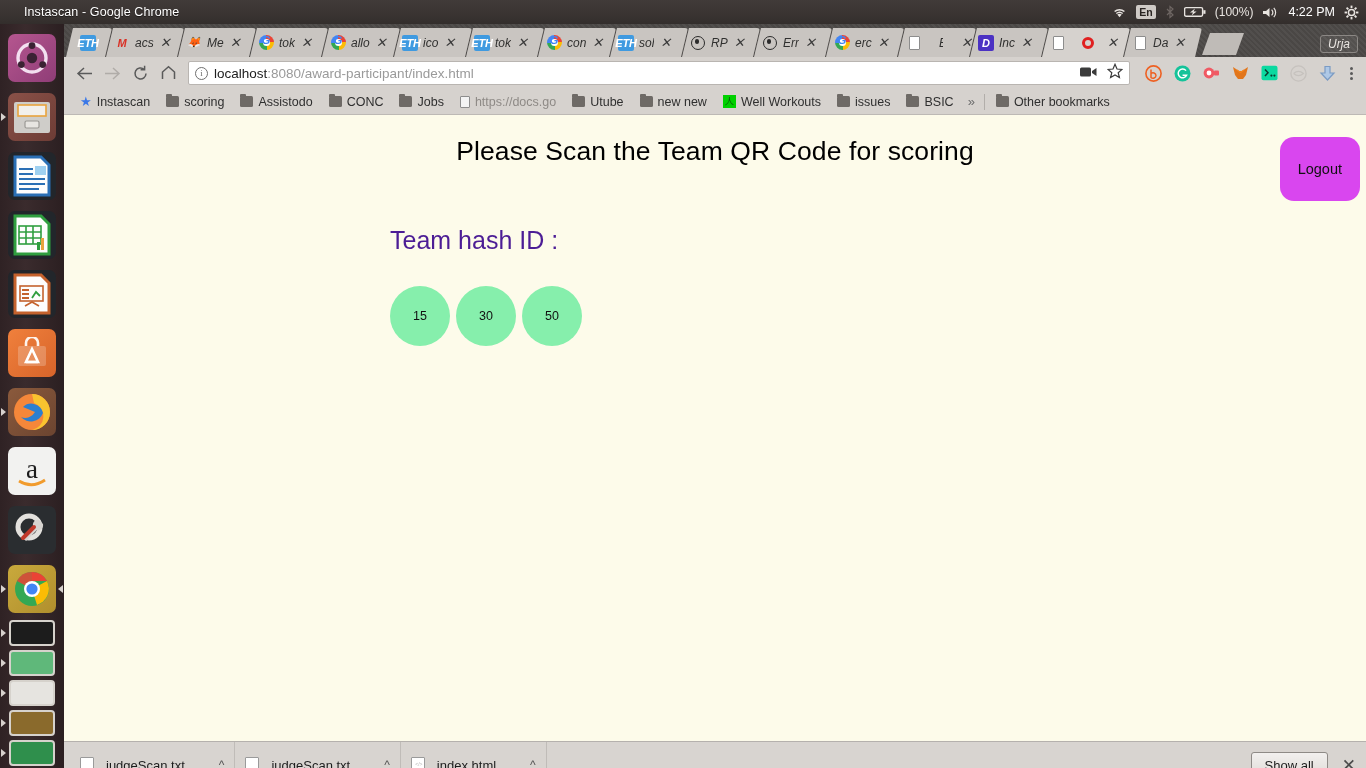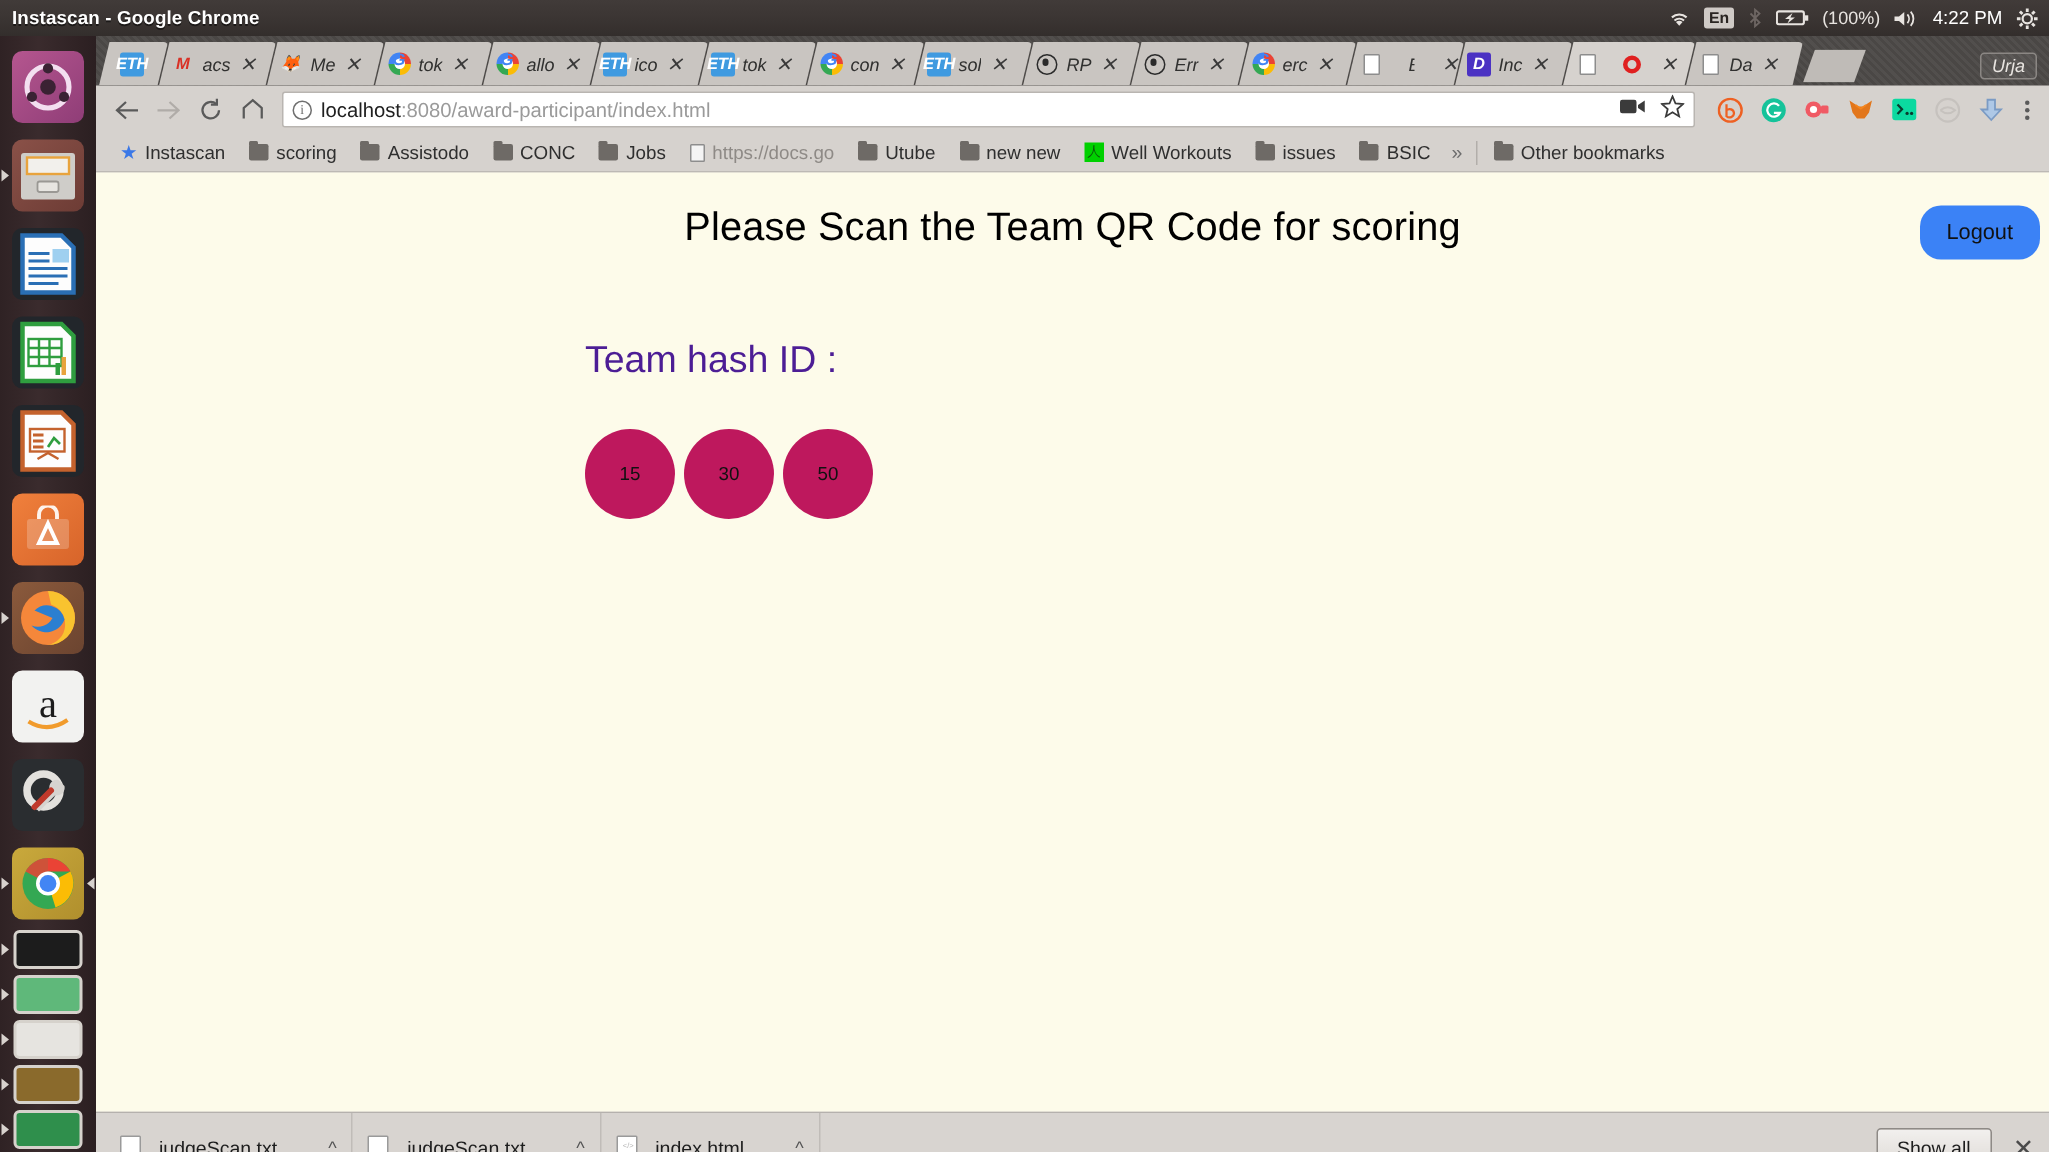--- a/index.html
+++ b/index.html
@@ -12,22 +12,22 @@
 
   
   #ubuntu-panel {
     position: absolute; top: 0; left: 0;
     width: 1366px; height: 24px;
     background: linear-gradient(to bottom, #413b39 0%, #3b3533 50%, #332e2c 100%);
     display: flex; align-items: center;
     color: #fff;
   }
   #panel-title {
-    font-size: 12.5px; font-weight: bold; color: #ffffff;
-    margin-left: 8px; letter-spacing: .1px;
+    font-size: 12.5px; font-weight: normal; color: #ffffff;
+    margin-left: 24px; letter-spacing: .1px;
     text-shadow: 0 1px 0 rgba(0,0,0,.5);
   }
   #panel-tray {
     margin-left: auto; display: flex; align-items: center;
     gap: 9px; padding-right: 7px;
   }
   .tray-item { font-size: 12px; color: #e8e4e0; display: flex; align-items: center; }
   .tray-kbd {
     background: #cfcac6; color: #2a2522; font-size: 10.5px; font-weight: bold;
     border-radius: 2px; padding: 0px 3px; line-height: 14px;
@@ -194,30 +194,30 @@
   #viewport {
     position: relative;
     height: 626px; background: #fdfbea; overflow: hidden;
   }
   #page-heading {
     text-align: center; font-size: 26.5px; color: #000000; font-weight: normal;
     padding-top: 21px; letter-spacing: .1px;
   }
   #logout-btn {
     position: absolute; right: 6px; top: 22px;
-    background: #3b82f6; color: #111; font-size: 14.5px;
-    border: none; border-radius: 14px; padding: 10px 18px; cursor: pointer;
+    background: #d946ef; color: #111; font-size: 14.5px;
+    border: none; border-radius: 14px; padding: 24px 18px; cursor: pointer;
     font-family: "Liberation Sans", sans-serif;
   }
   #team-block { padding-left: 326px; padding-top: 51px; }
   .team-line { font-size: 25px; color: #4c1d95; line-height: 45px; font-weight: normal; }
   #score-row { display: flex; gap: 6px; padding-left: 326px; padding-top: 23px; }
   .score-circle {
     width: 60px; height: 60px; border-radius: 50%;
-    background: #be185d; color: #111;
+    background: #86efac; color: #111;
     display: flex; align-items: center; justify-content: center;
     font-size: 12.5px; cursor: pointer;
   }
 
   
   #shelf {
     height: 47px; background: #d8d4d0; border-top: 1px solid #b5b1ad;
     display: flex; align-items: center; padding: 0 6px;
   }
   .dl-item {

